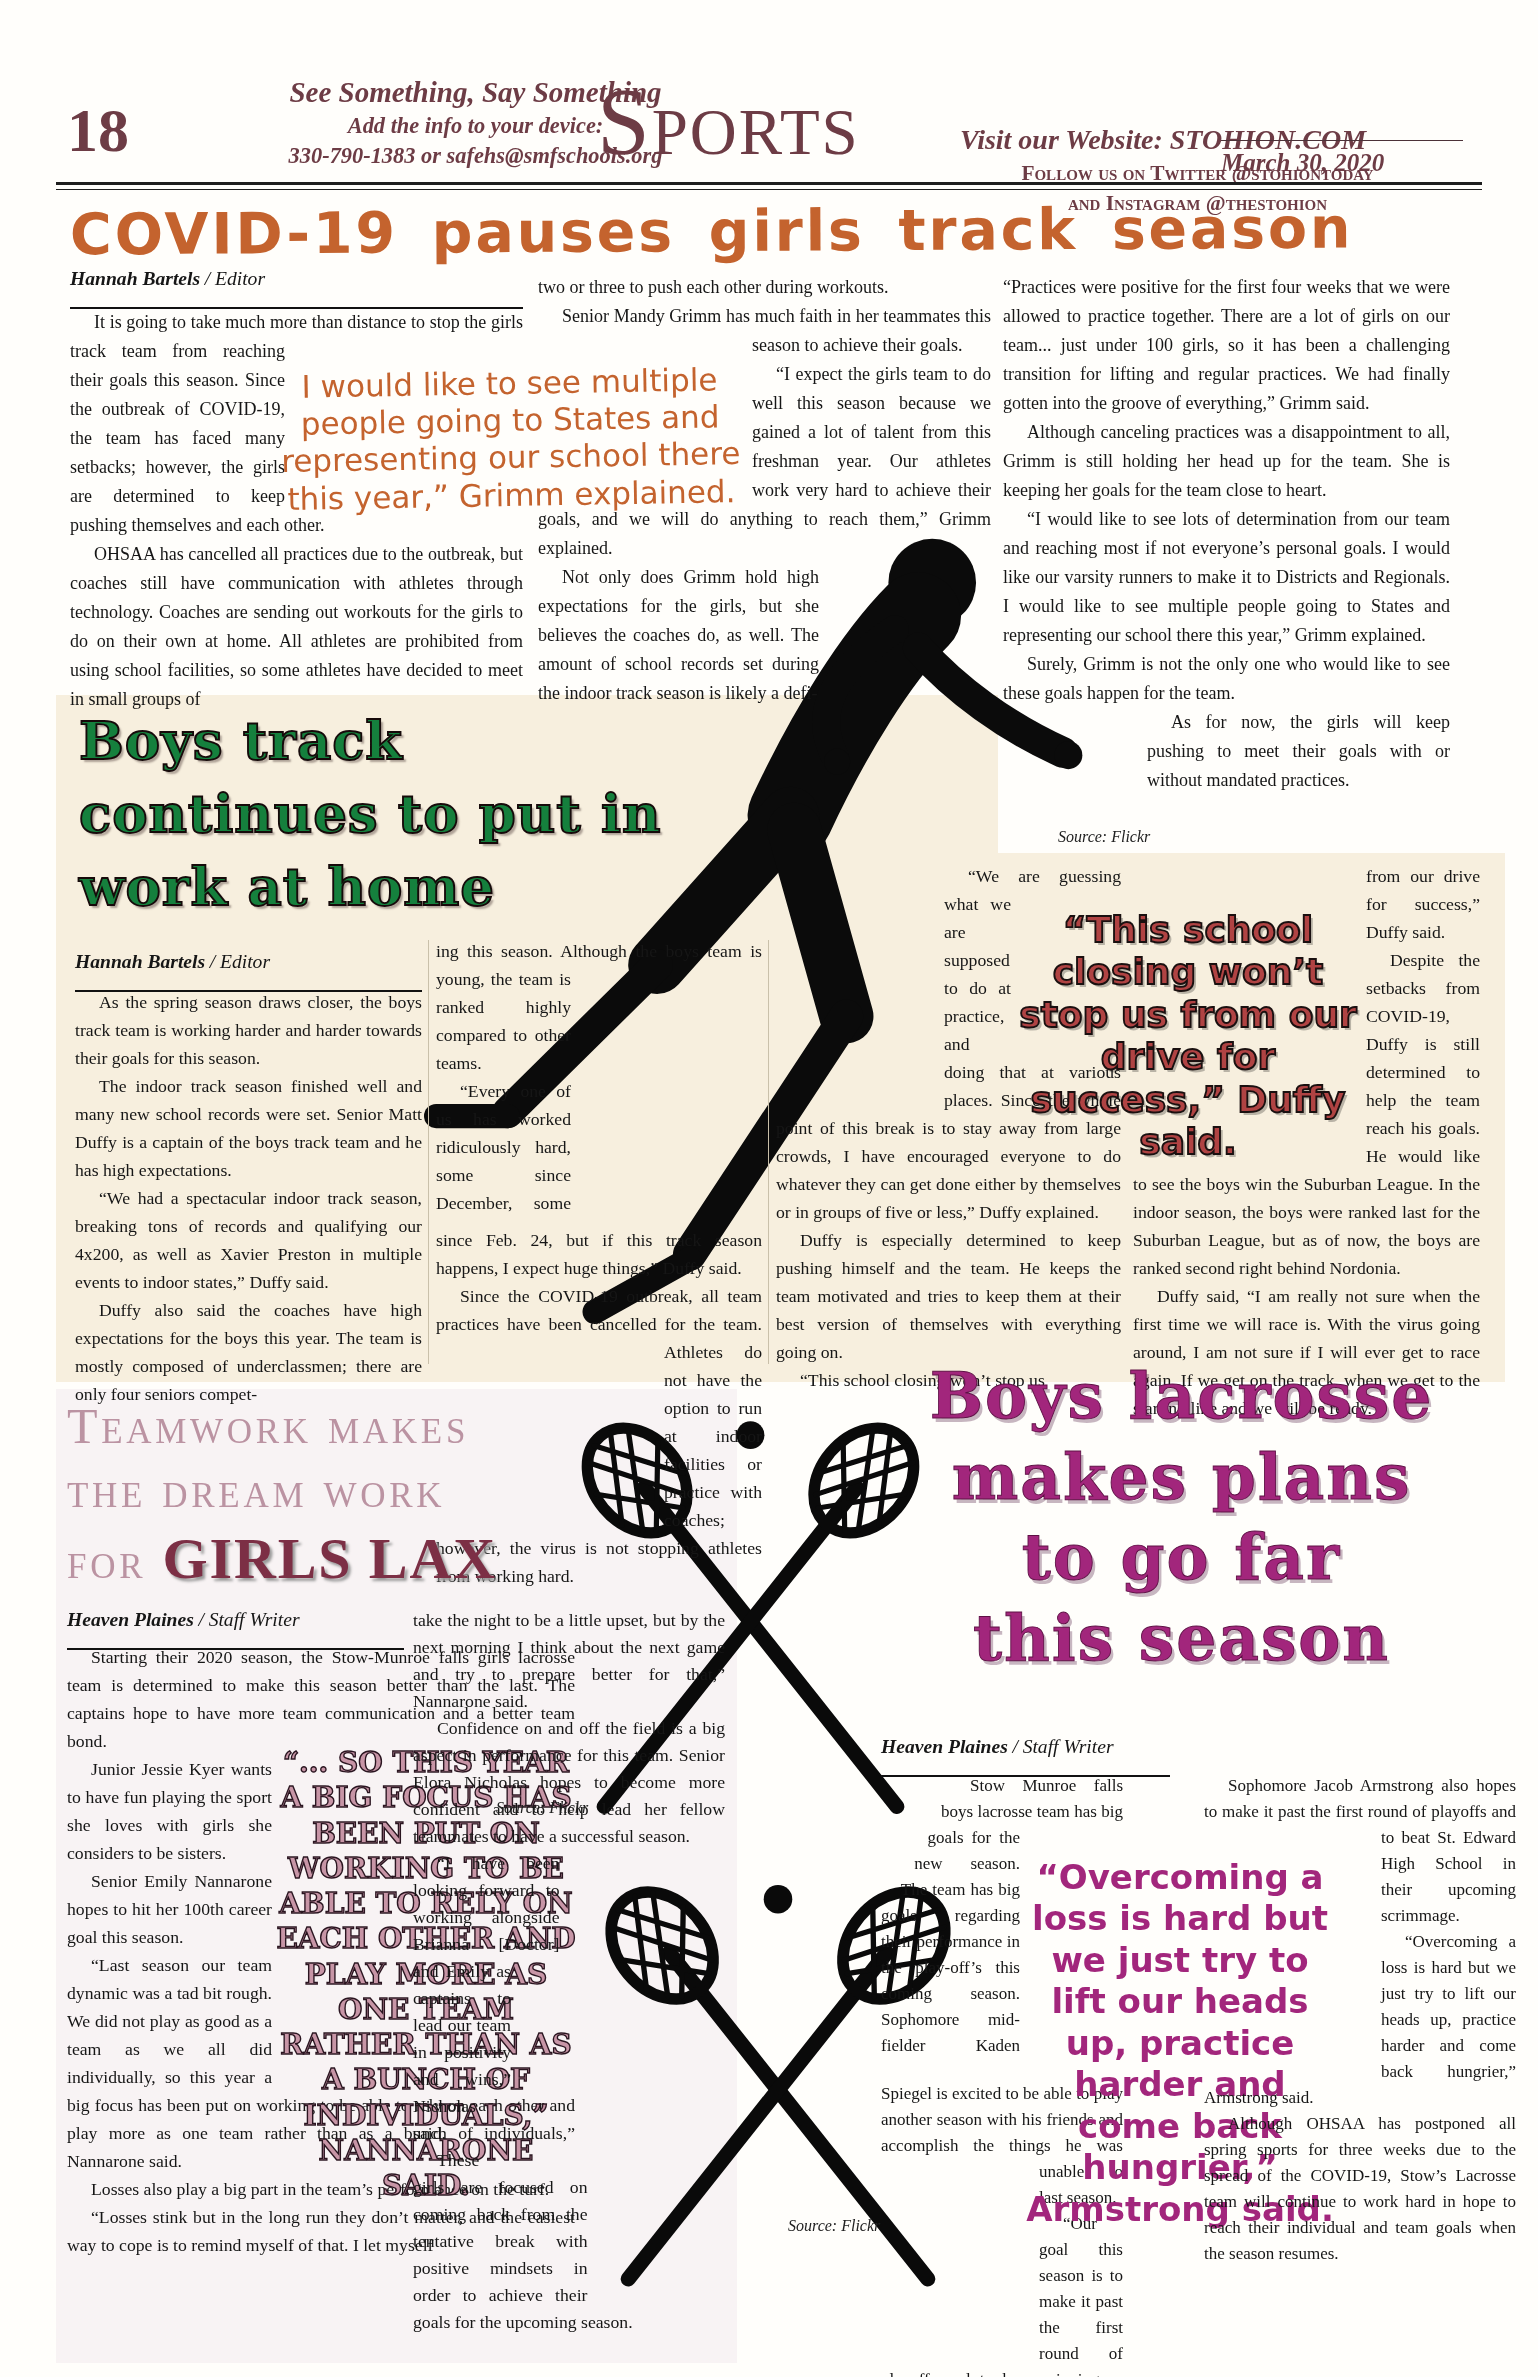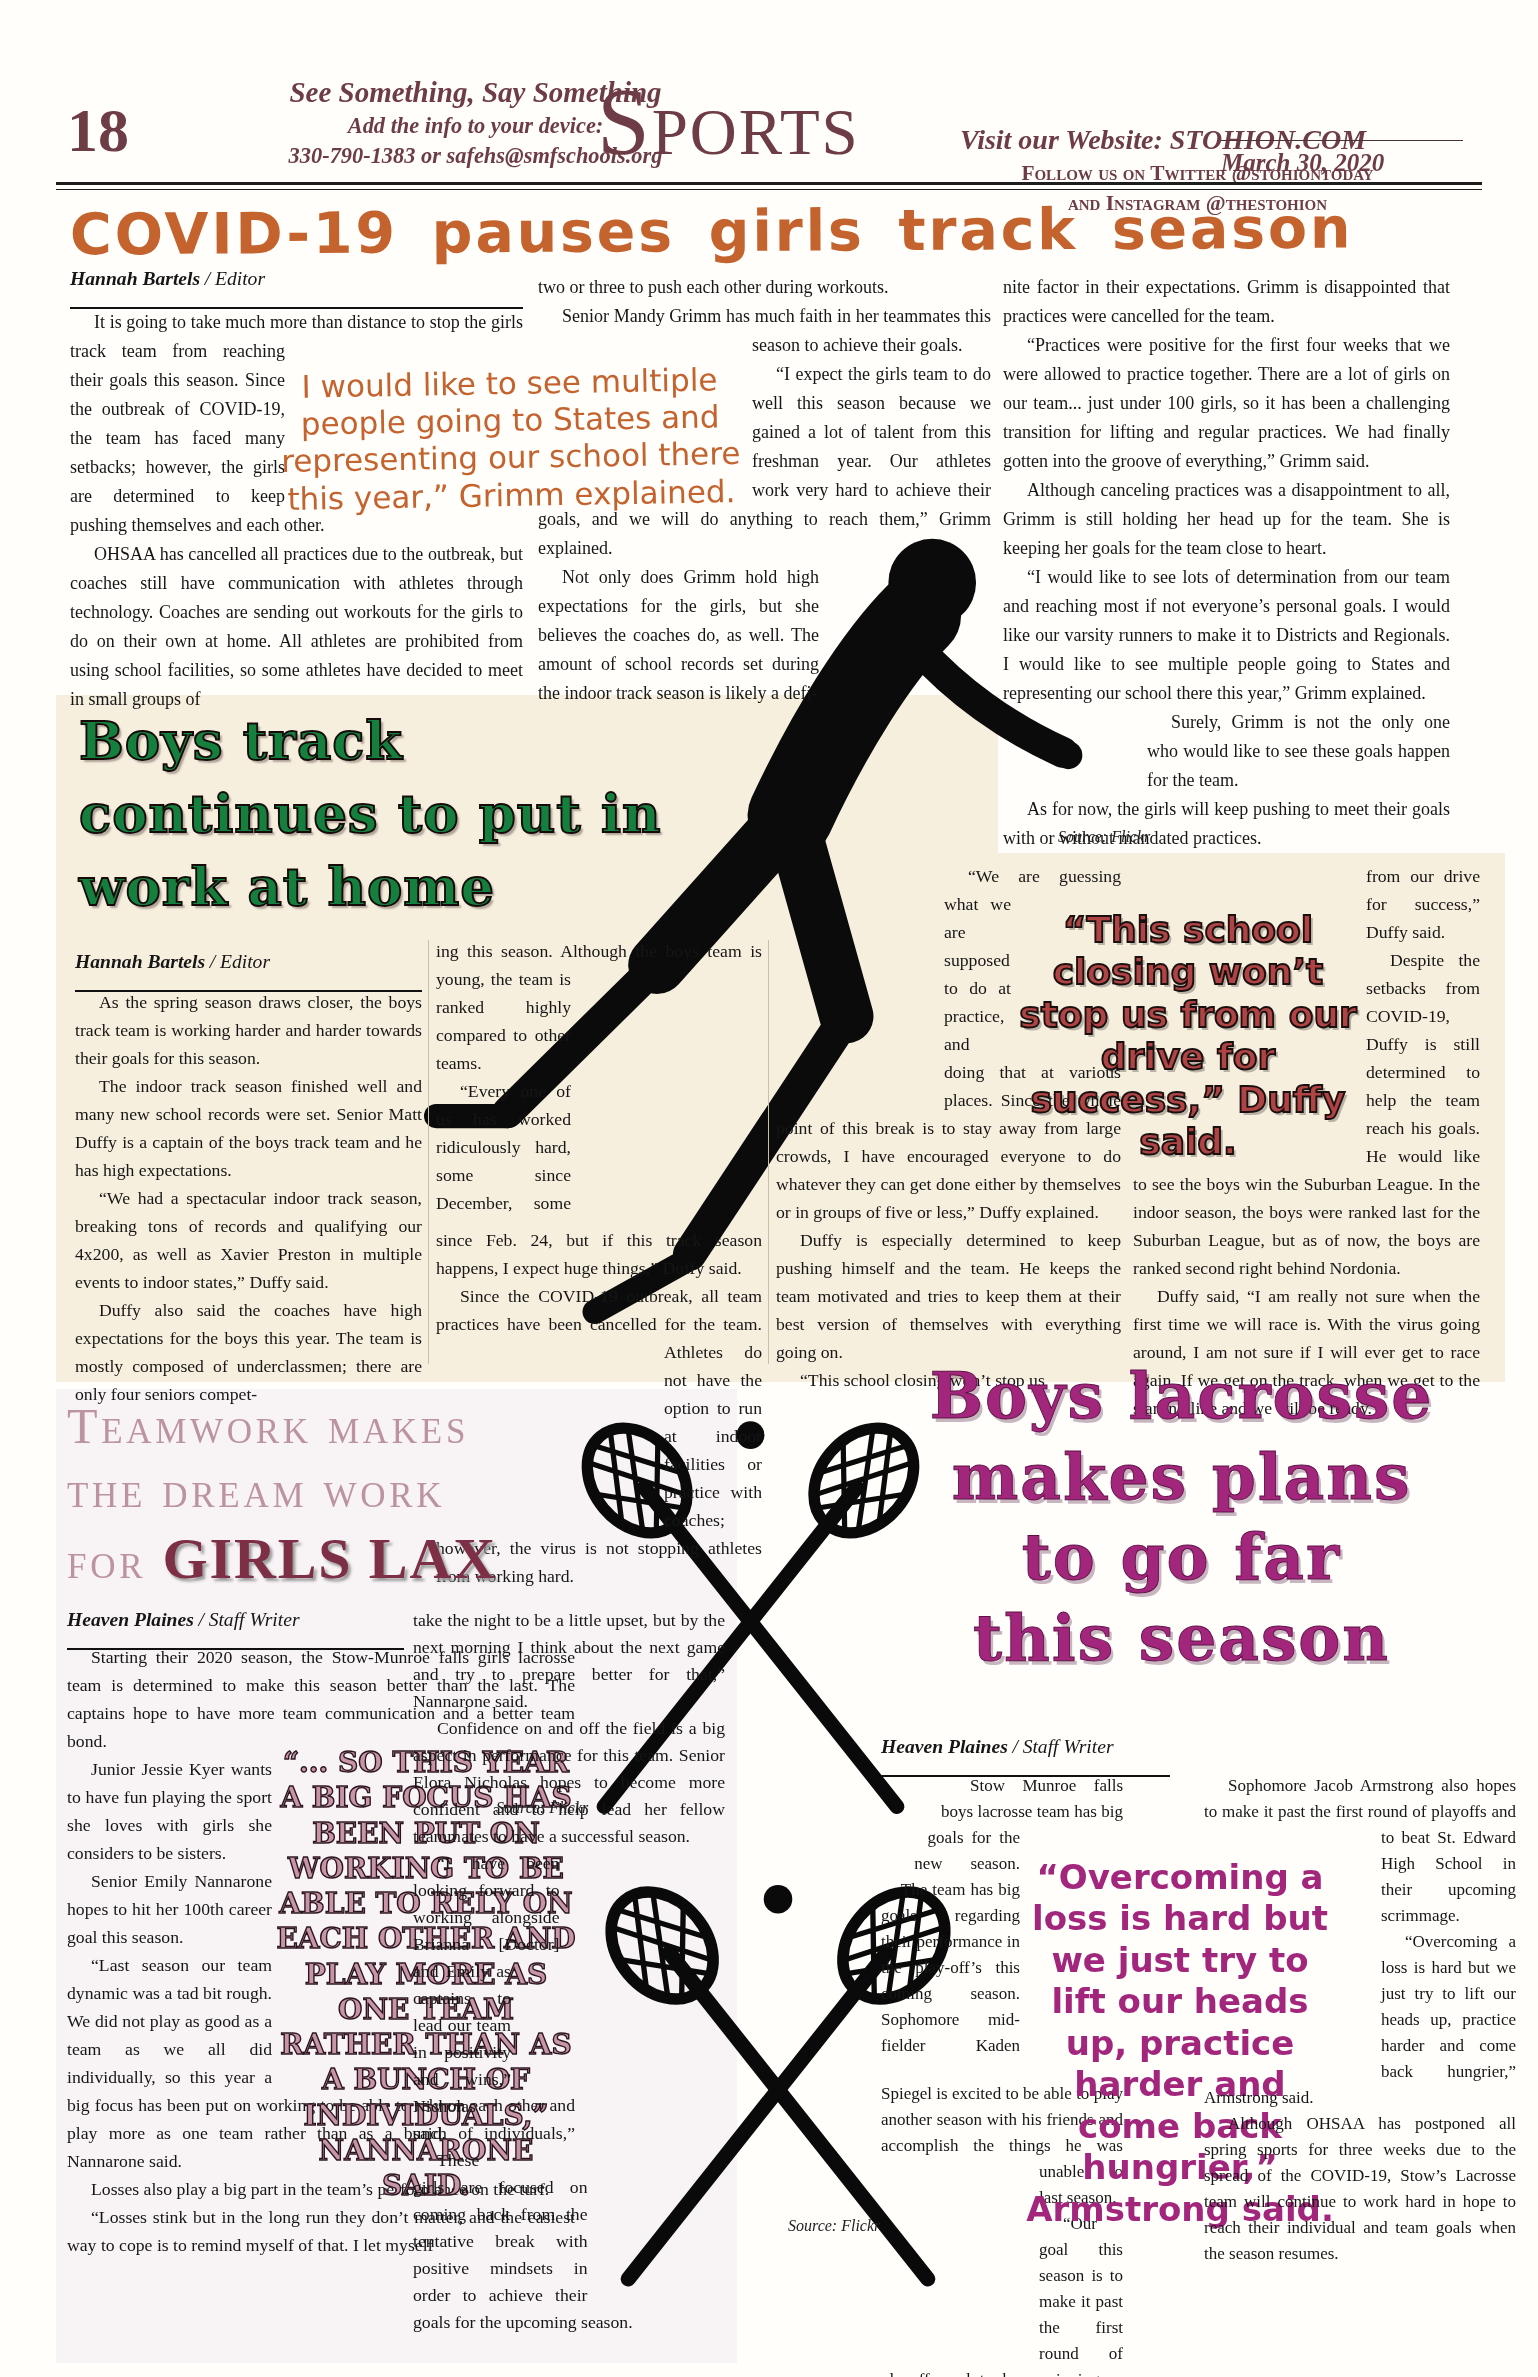--- a/index.html
+++ b/index.html
@@ -125,21 +125,20 @@
         <p>two or three to push each other during workouts.</p>
         <p>Senior Mandy Grimm has much faith in her teammates this season to achieve their goals.</p>
         <p>“I expect the girls team to do well this season because we gained a lot of talent from this freshman year. Our athletes work very hard to achieve their goals, and we will do anything to reach them,” Grimm explained.</p>
         <p>Not only does Grimm hold high expectations for the girls, but she believes the coaches do, as well. The amount of school records set during the indoor track season is likely a defi-</p>
       </div>
   </div>
 
   <div class="abs txt-layer body col-a1 cont" style="left:1003px;top:273px;width:447px;">
     <div class="cut cutL" style="width:144px;height:519px;shape-outside:inset(454px 0 0 0);"></div>
     <div class="txt">
-        <p>nite factor in their expectations. Grimm is disappointed that practices were cancelled for the team.</p>
         <p>“Practices were positive for the first four weeks that we were allowed to practice together. There are a lot of girls on our team... just under 100 girls, so it has been a challenging transition for lifting and regular practices. We had finally gotten into the groove of everything,” Grimm said.</p>
         <p>Although canceling practices was a disappointment to all, Grimm is still holding her head up for the team. She is keeping her goals for the team close to heart.</p>
         <p>“I would like to see lots of determination from our team and reaching most if not everyone’s personal goals. I would like our varsity runners to make it to Districts and Regionals. I would like to see multiple people going to States and representing our school there this year,” Grimm explained.</p>
         <p>Surely, Grimm is not the only one who would like to see these goals happen for the team.</p>
         <p>As for now, the girls will keep pushing to meet their goals with or without mandated practices.</p>
       </div>
   </div>
 
   <div class="abs txt-layer caption" style="left:1058px;top:828px;">Source: Flickr</div>
 

